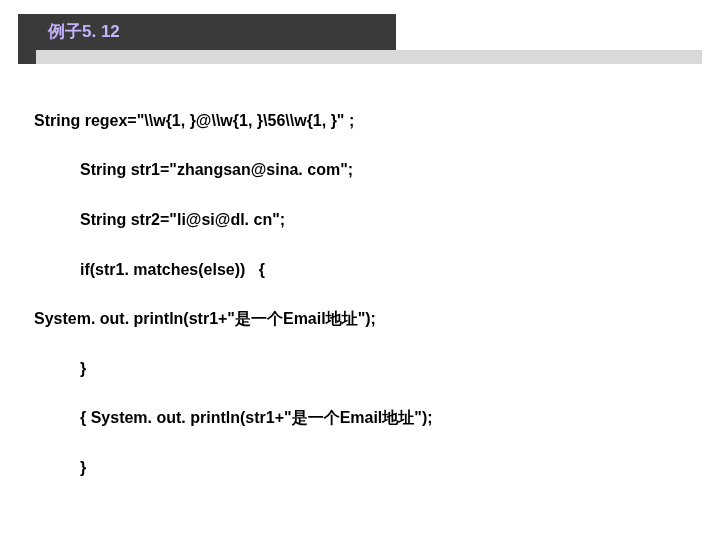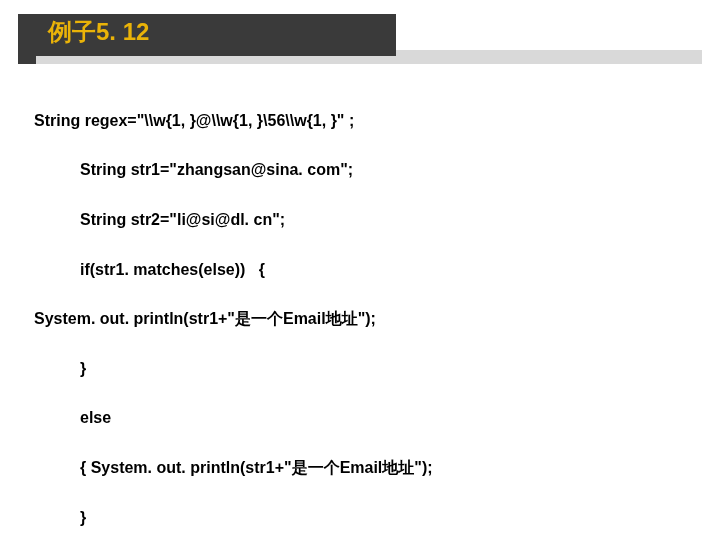--- a/index.html
+++ b/index.html
@@ -14,24 +14,24 @@
   .header {
     position: relative;
     width: 100%;
     height: 60px;
   }
   .title-bar {
     position: absolute;
     left: 36px;
     top: 14px;
     width: 360px;
-    height: 42px;
+    height: 36px;
     background: #3a3a3a;
-    color: #eab308;
-    font-size: 24px;
+    color: #c4b5fd;
+    font-size: 17px;
     font-weight: bold;
     line-height: 36px;
     padding-left: 12px;
     box-sizing: border-box;
   }
   .accent-block {
     position: absolute;
     left: 18px;
     top: 14px;
     width: 18px;
@@ -68,21 +68,20 @@
   <div class="title-bar">例子5. 12</div>
 </div>
 
 <div class="content">
 <div>String regex="\\w{1, }@\\w{1, }\56\\w{1, }" ;</div>
 <div class="indent">String str1="zhangsan@sina. com";</div>
 <div class="indent">String str2="li@si@dl. cn";</div>
 <div class="indent">if(str1. matches(else))   {</div>
 <div>System. out. println(str1+"是一个Email地址");</div>
 <div class="indent">}</div>
-<div class="indent">else</div>
 <div class="indent">{ System. out. println(str1+"是一个Email地址");</div>
 <div class="indent">}</div>
 
 
 
 
 
 
 </div>
 

